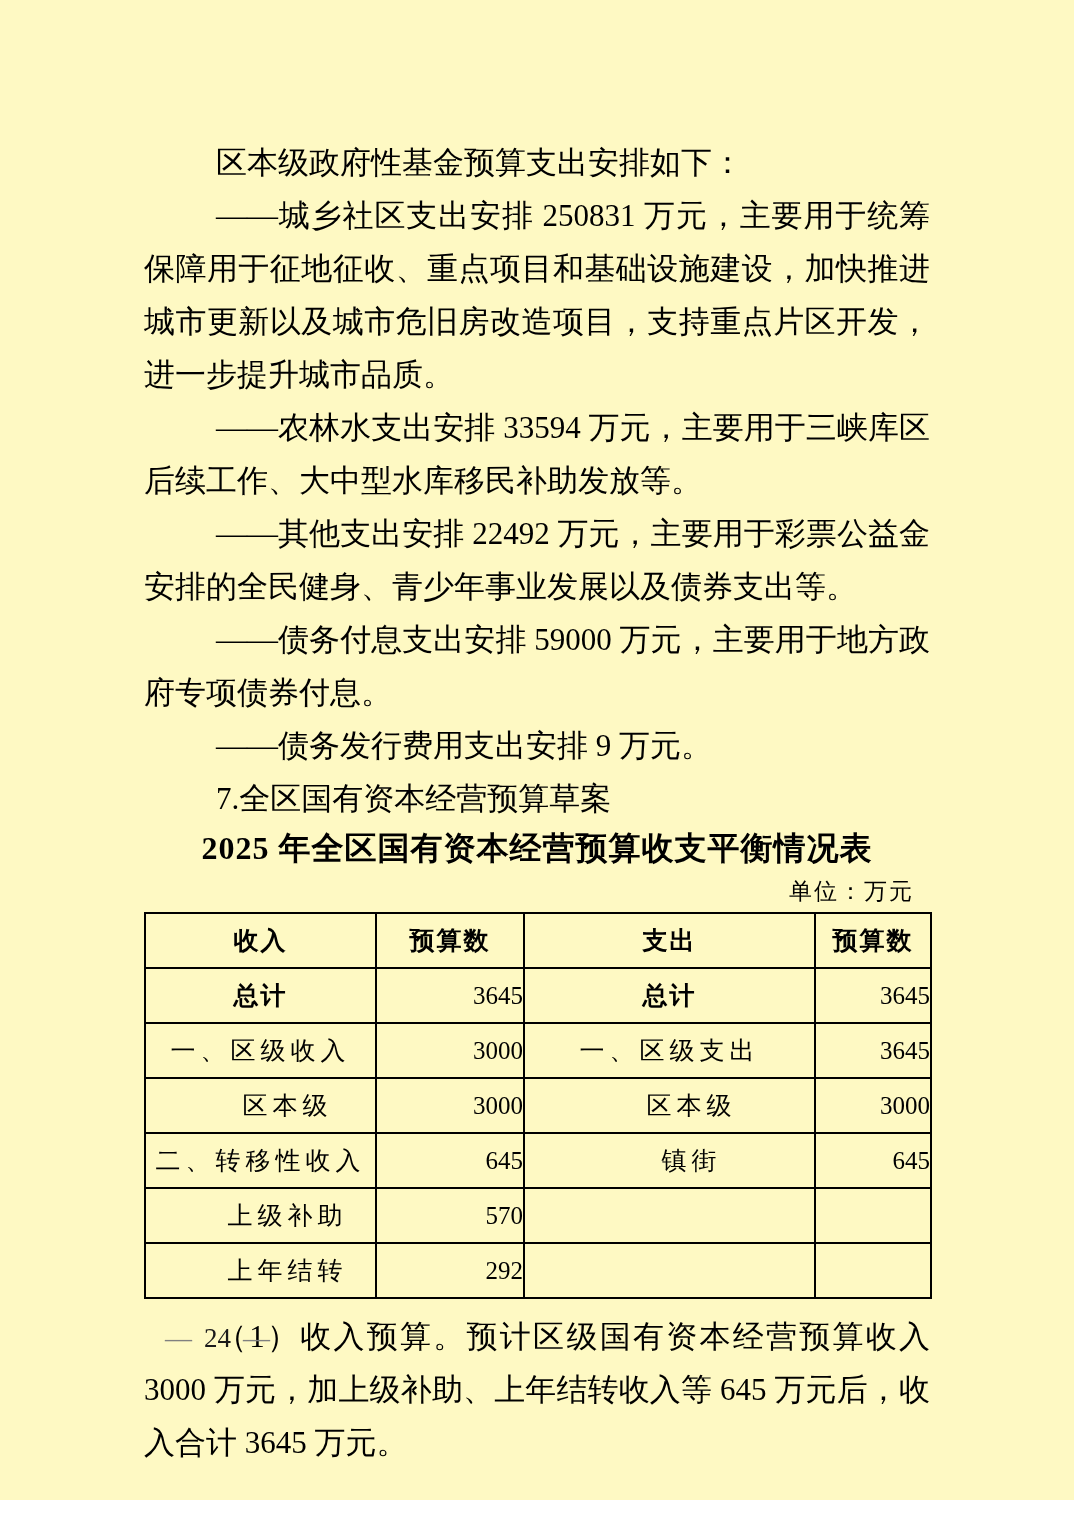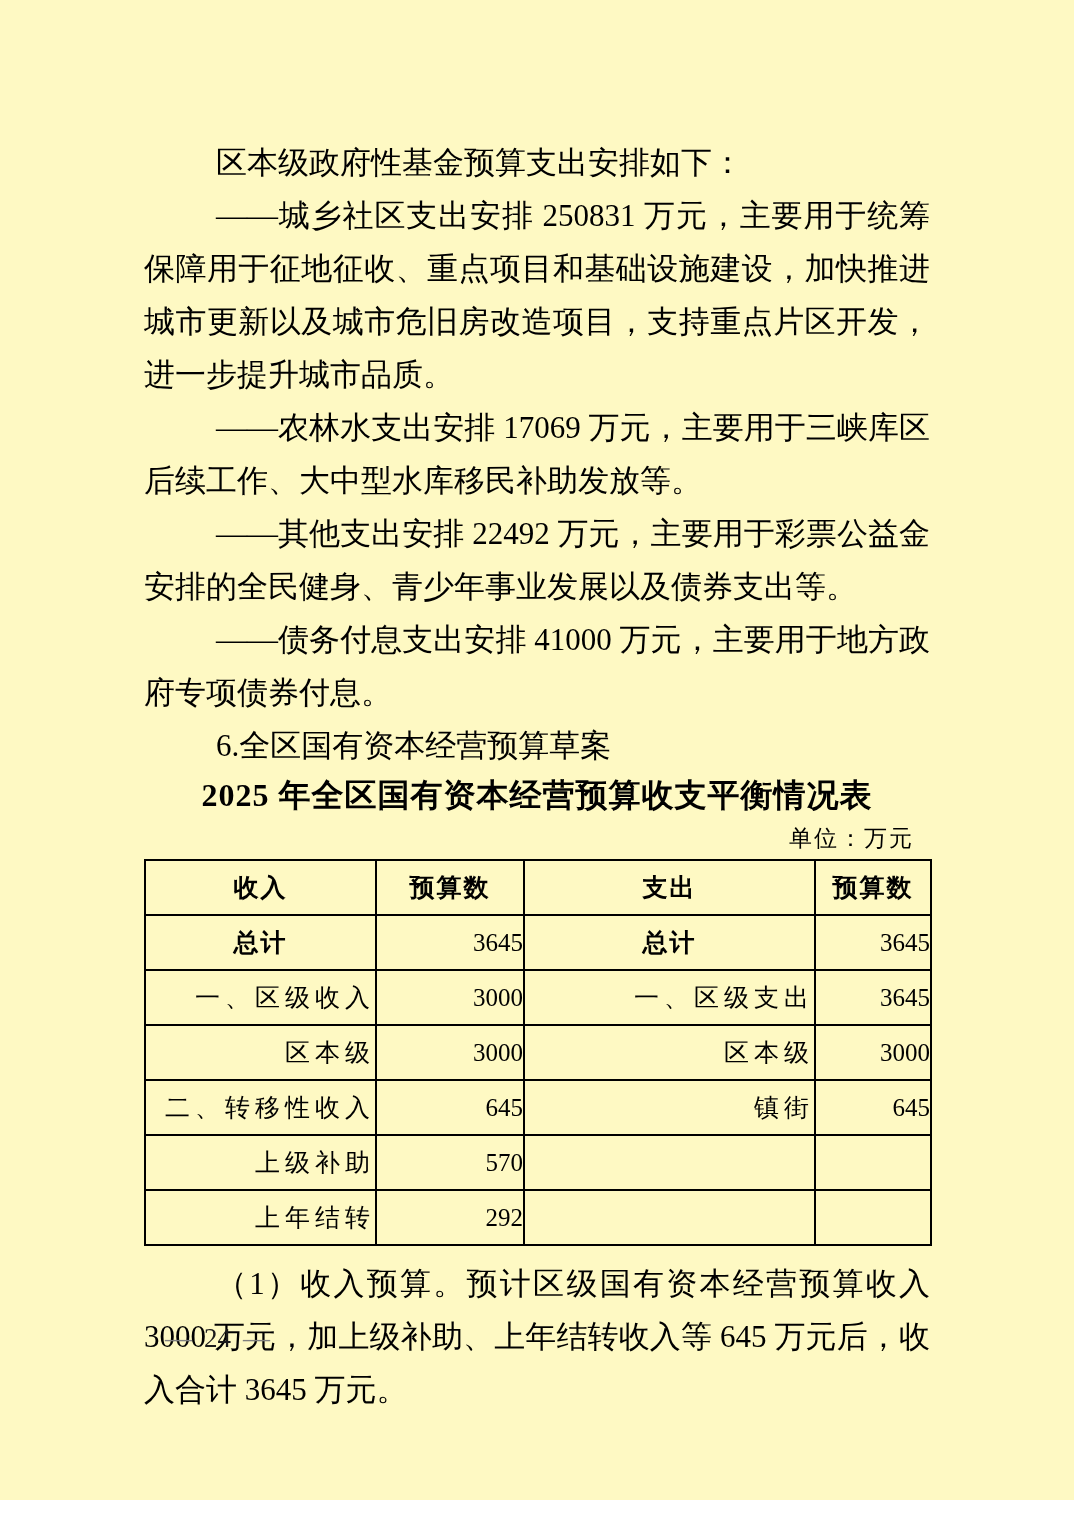--- a/index.html
+++ b/index.html
@@ -68,21 +68,21 @@
     font-size: 25px;
     text-align: center;
     letter-spacing: 2px;
     margin-top: 46px;
   }
   table.budget tbody td {
     height: 44px;
     font-size: 25px;
   }
   td.item {
-    text-align: right;
+    text-align: center;
     padding-left: 10px;
     letter-spacing: 5px;
     font-family: "Liberation Serif", "DejaVu Serif", serif;
   }
   td.item.center-bold {
     text-align: center;
     padding-left: 0;
     font-family: "Liberation Sans", "DejaVu Sans", sans-serif;
     font-weight: bold;
     letter-spacing: 2px;
@@ -111,24 +111,25 @@
   .page-footer .pgnum { color: #1a1a1a; margin: 0 12px; }
 </style>
 </head>
 <body>
 
 <div class="page">
   <div class="content">
 
     <p class="body-para">区本级政府性基金预算支出安排如下：</p>
     <p class="body-para">——城乡社区支出安排 250831 万元，主要用于统筹保障用于征地征收、重点项目和基础设施建设，加快推进城市更新以及城市危旧房改造项目，支持重点片区开发，进一步提升城市品质。</p>
-    <p class="body-para">——农林水支出安排 17069 万元，主要用于三峡库区后续工作、大中型水库移民补助发放等。</p>
+    <p class="body-para">——农林水支出安排 33594 万元，主要用于三峡库区后续工作、大中型水库移民补助发放等。</p>
     <p class="body-para">——其他支出安排 22492 万元，主要用于彩票公益金安排的全民健身、青少年事业发展以及债券支出等。</p>
-    <p class="body-para">——债务付息支出安排 41000 万元，主要用于地方政府专项债券付息。</p>
-    <p class="body-para">6.全区国有资本经营预算草案</p>
+    <p class="body-para">——债务付息支出安排 59000 万元，主要用于地方政府专项债券付息。</p>
+    <p class="body-para">——债务发行费用支出安排 9 万元。</p>
+    <p class="body-para">7.全区国有资本经营预算草案</p>
 
     <h2 class="table-title">2025 年全区国有资本经营预算收支平衡情况表</h2>
     <div class="unit-note">单位：万元</div>
 
     <table class="budget">
       <colgroup>
         <col style="width:231px">
         <col style="width:148px">
         <col style="width:291px">
         <col style="width:116px">

